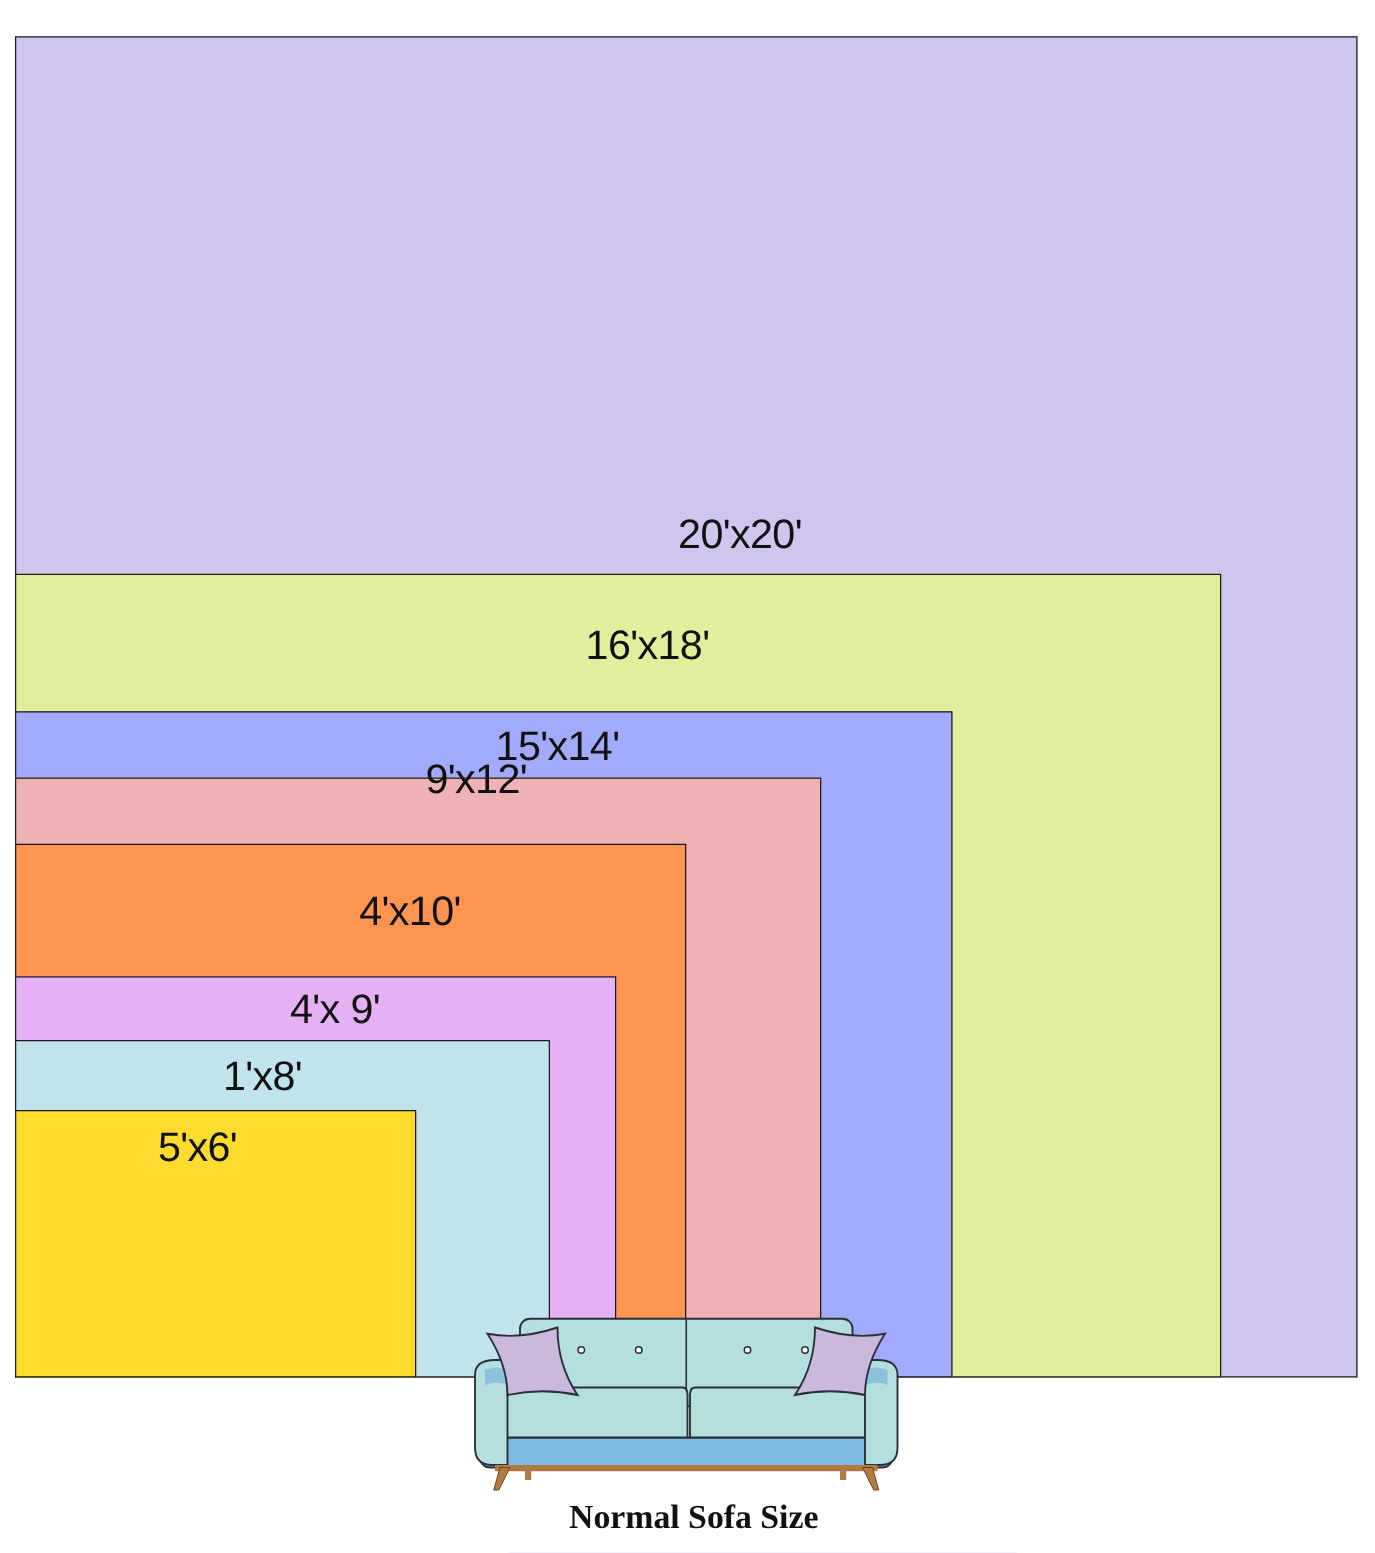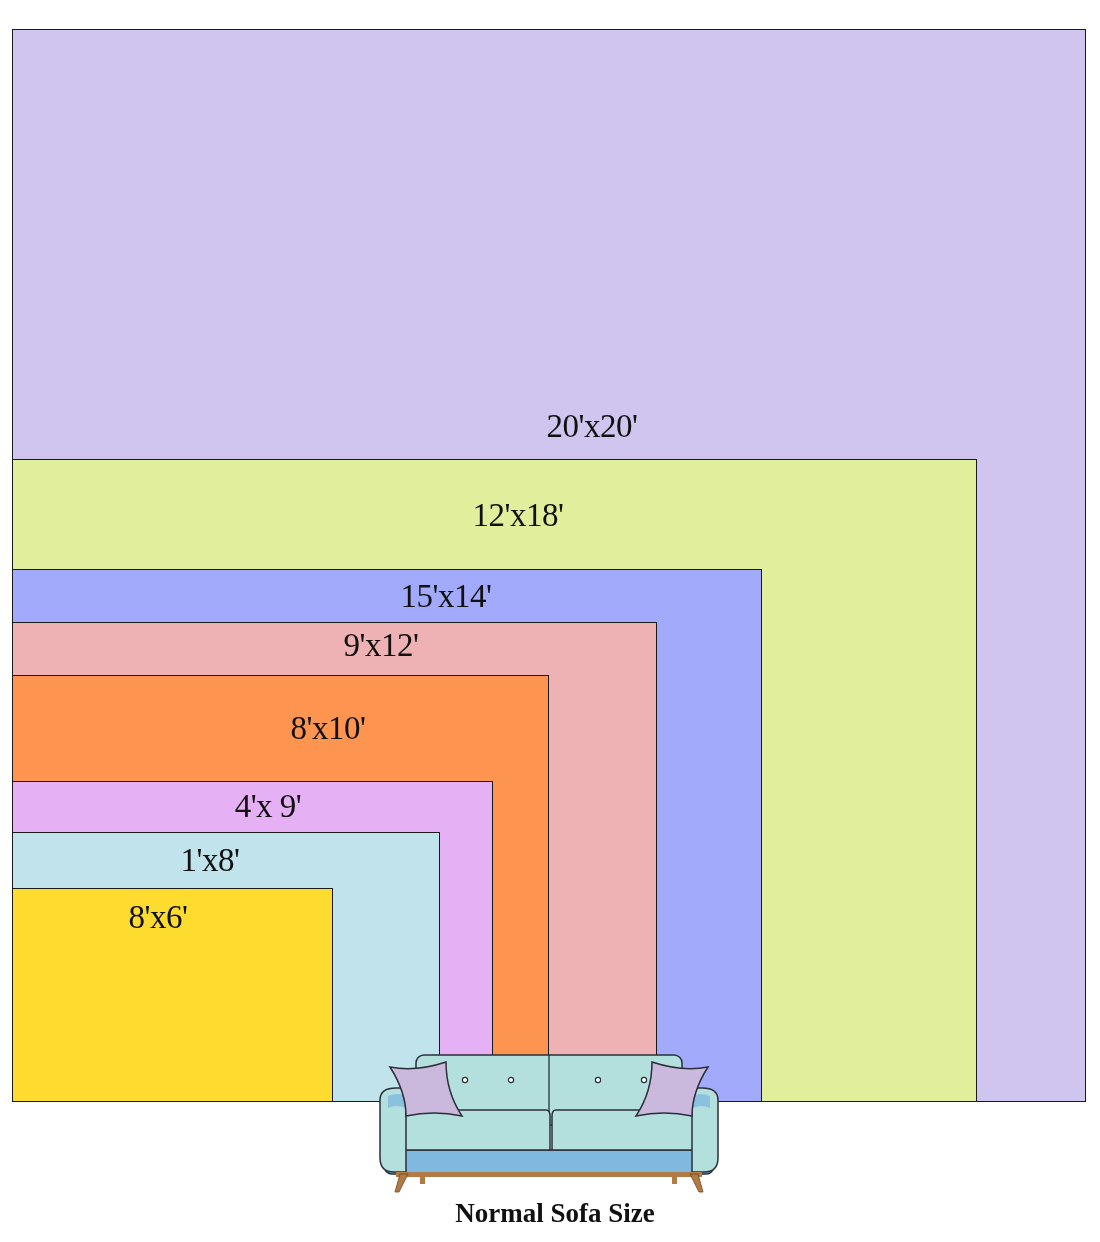--- a/index.html
+++ b/index.html
@@ -1,42 +1,42 @@
 <!DOCTYPE html>
 <html><head>
 <meta charset="utf-8">
 <style>
   html, body { margin: 0; padding: 0; background: #ffffff; }
   body { width: 1100px; height: 1242px; position: relative; overflow: hidden; font-family: "DejaVu Sans", sans-serif; }
   .rug { position: absolute; box-sizing: border-box; border: 1.5px solid #1a1a1a; }
-  .rug-label { position: absolute; font-family: Liberation Serif, serif; font-size: 33px; color: #111; white-space: nowrap; transform: translateX(-50%); letter-spacing: -0.5px; text-align: center; }
+  .rug-label { position: absolute; font-family: Liberation Sans, sans-serif; font-size: 33px; color: #111; white-space: nowrap; transform: translateX(-50%); letter-spacing: -0.5px; text-align: center; }
   #sofa { position: absolute; left: 376px; top: 1052px; width: 346px; height: 142px; }
   #caption { position: absolute; left: 0; width: 1110px; top: 1198px; text-align: center; font-family: "Liberation Serif", serif; font-weight: bold; font-size: 27px; color: #111; }
 </style>
 </head>
 <body>
 
 <div id="diagram">
   <div id="rugs">
       <div class="rug" style="left: 12px; top: 29px; width: 1074px; height: 1073px; background: rgb(207, 197, 238); z-index: 1;"></div>
       <div class="rug" style="left: 12px; top: 459px; width: 965px; height: 643px; background: rgb(225, 239, 156); z-index: 2;"></div>
       <div class="rug" style="left: 12px; top: 569px; width: 750px; height: 533px; background: rgb(162, 170, 251); z-index: 3;"></div>
       <div class="rug" style="left: 12px; top: 622px; width: 645px; height: 480px; background: rgb(239, 178, 180); z-index: 4;"></div>
       <div class="rug" style="left: 12px; top: 675px; width: 537px; height: 427px; background: rgb(253, 148, 79); z-index: 5;"></div>
       <div class="rug" style="left: 12px; top: 781px; width: 481px; height: 321px; background: rgb(230, 176, 245); z-index: 6;"></div>
       <div class="rug" style="left: 12px; top: 832px; width: 428px; height: 270px; background: rgb(193, 228, 236); z-index: 7;"></div>
       <div class="rug" style="left: 12px; top: 888px; width: 321px; height: 214px; background: rgb(253, 219, 47); z-index: 8;"></div>
       <div class="rug-label" style="left: 592px; top: 408px; z-index: 50;">20'x20'</div>
-      <div class="rug-label" style="left: 518px; top: 497px; z-index: 50;">12'x18'</div>
+      <div class="rug-label" style="left: 518px; top: 497px; z-index: 50;">16'x18'</div>
       <div class="rug-label" style="left: 446px; top: 578px; z-index: 50;">15'x14'</div>
-      <div class="rug-label" style="left: 381px; top: 627px; z-index: 50;">9'x12'</div>
-      <div class="rug-label" style="left: 328px; top: 710px; z-index: 50;">8'x10'</div>
+      <div class="rug-label" style="left: 381px; top: 604px; z-index: 50;">9'x12'</div>
+      <div class="rug-label" style="left: 328px; top: 710px; z-index: 50;">4'x10'</div>
       <div class="rug-label" style="left: 268px; top: 788px; z-index: 50;">4'x 9'</div>
       <div class="rug-label" style="left: 210px; top: 842px; z-index: 50;">1'x8'</div>
-      <div class="rug-label" style="left: 158px; top: 899px; z-index: 50;">8'x6'</div>
+      <div class="rug-label" style="left: 158px; top: 899px; z-index: 50;">5'x6'</div>
     </div>
 
   <svg id="sofa" viewBox="0 0 346 142" xmlns="http://www.w3.org/2000/svg" style="z-index: 60;">
 
     <rect x="40" y="3" width="266" height="70" rx="8" fill="#b3dfdc" stroke="#2b2f3a" stroke-width="1.5"></rect>
     <line x1="173" y1="3" x2="173" y2="60" stroke="#2b2f3a" stroke-width="1.3"></line>
 
     <circle cx="89" cy="28" r="2.6" fill="#fff" stroke="#2b2f3a" stroke-width="1.2"></circle>
     <circle cx="135" cy="28" r="2.6" fill="#fff" stroke="#2b2f3a" stroke-width="1.2"></circle>
     <circle cx="222" cy="28" r="2.6" fill="#fff" stroke="#2b2f3a" stroke-width="1.2"></circle>

